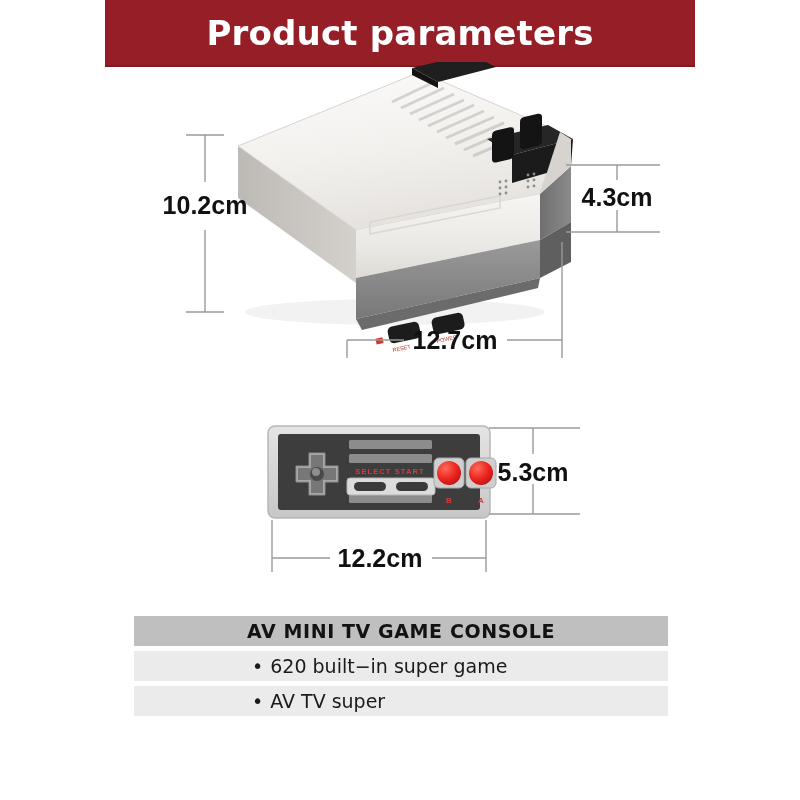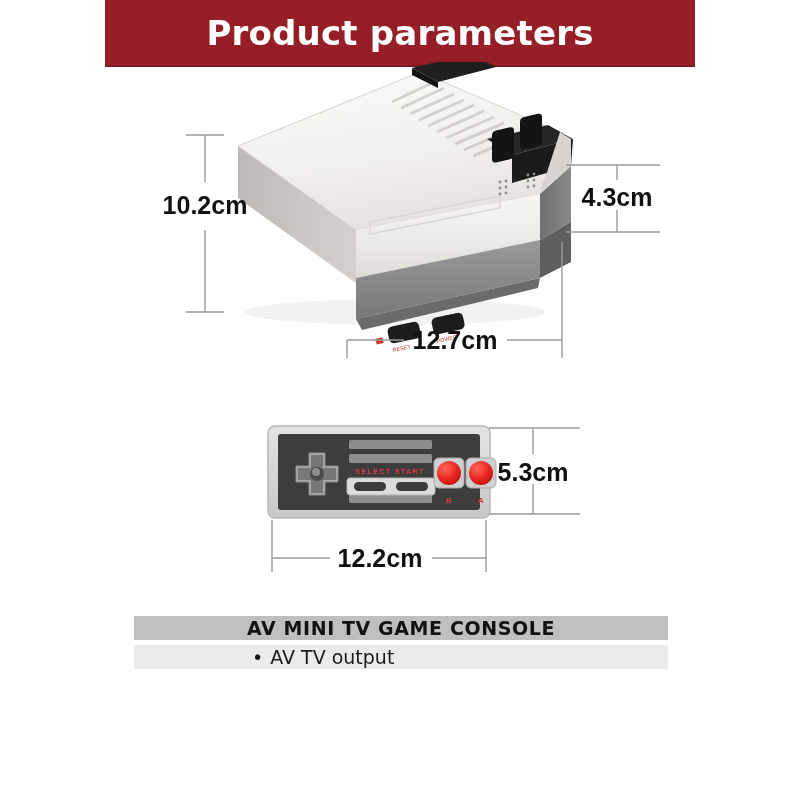--- a/index.html
+++ b/index.html
@@ -59,21 +59,21 @@
   
   .spec-table {
     position: absolute;
     left: 134px;
     top: 616px;
     width: 534px;
   }
   .spec-row {
     box-sizing: border-box;
     width: 100%;
-    height: 24px;
+    height: 30px;
     margin-bottom: 5px;
     display: flex;
     align-items: center;
   }
   .spec-head {
     background: #bfbfbf;
     justify-content: center;
   }
   .spec-head .cell {
     font-size: 19px;
@@ -355,19 +355,22 @@
 
 </svg>
 </div>
 
 <div class="spec-table">
 
   <div class="spec-row spec-head">
     <span class="cell">AV MINI TV GAME CONSOLE</span>
   </div>
 
-
   <div class="spec-row spec-item">
-    <span class="cell"><span class="bullet">•</span><span>AV TV output</span></span>
+    <span class="cell"><span class="bullet">•</span><span>620 built−in super game</span></span>
   </div>
 
+  <div class="spec-row spec-item">
+    <span class="cell"><span class="bullet">•</span><span>AV TV super</span></span>
+  </div>
+
 
 </div>
 
 </body></html>

